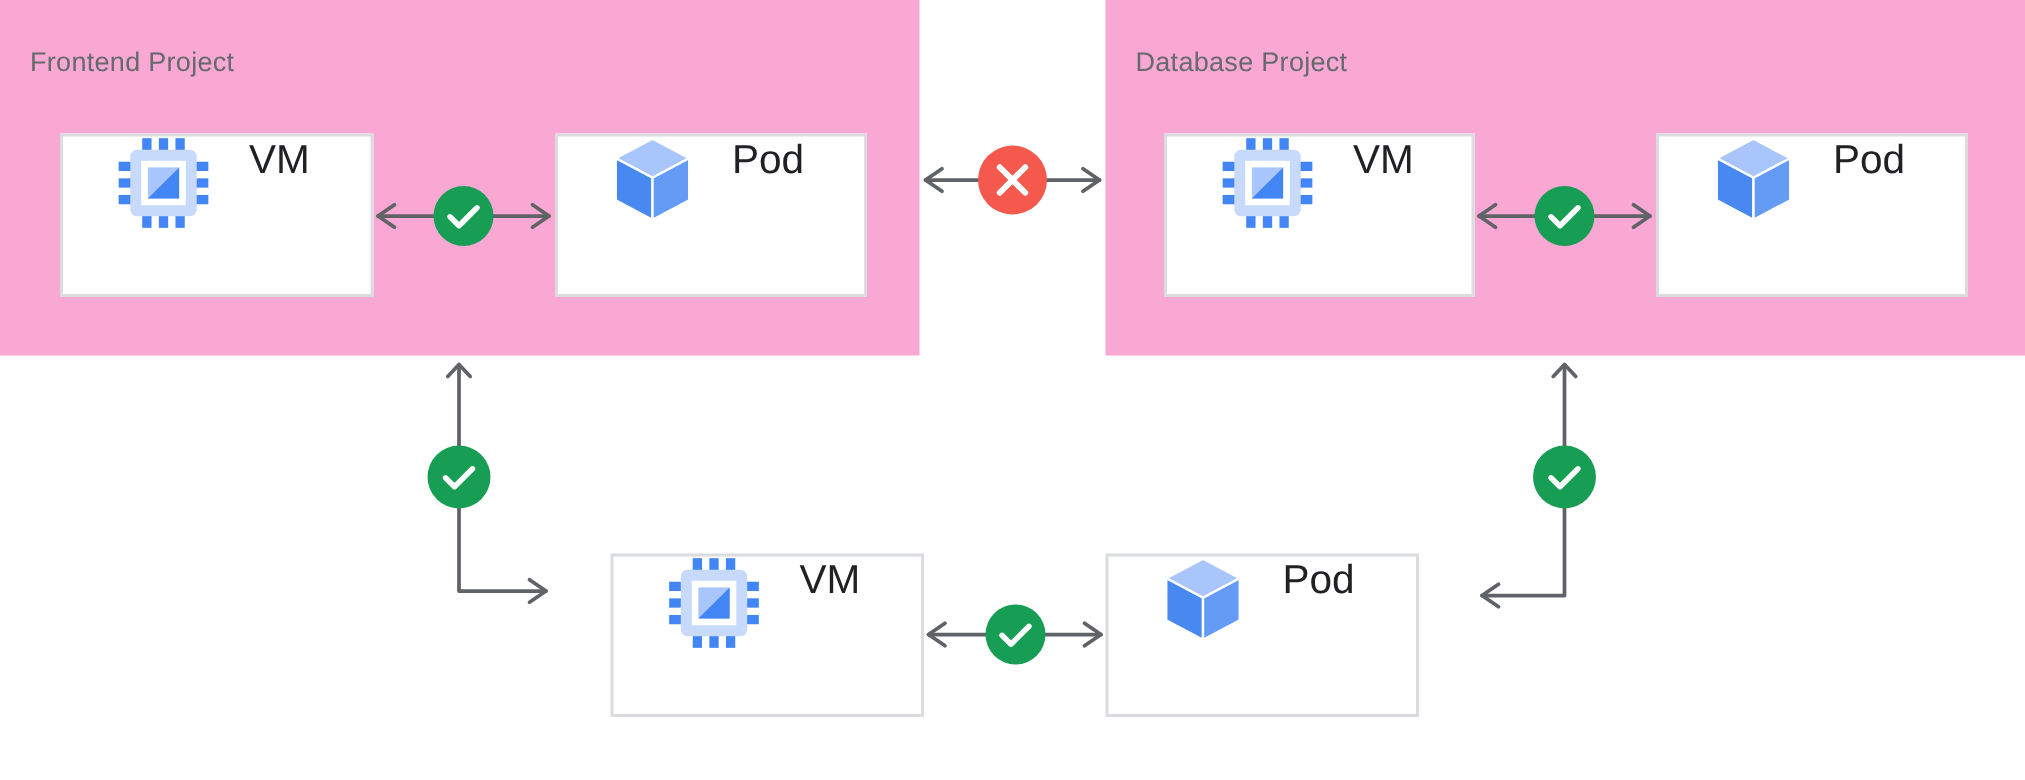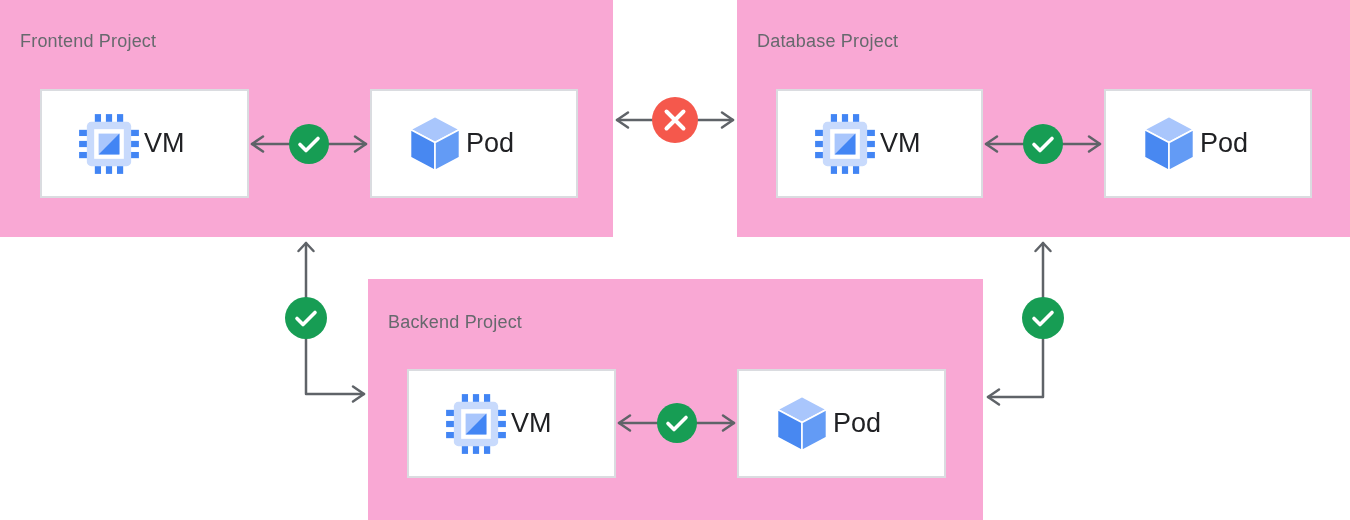--- a/index.html
+++ b/index.html
@@ -23,24 +23,24 @@
     color: #66696D;
     letter-spacing: 0.2px;
     white-space: nowrap;
   }
   .card {
     position: absolute;
     background: #ffffff;
     border: 2px solid #DADCE0;
     box-sizing: border-box;
     display: flex;
-    align-items: center;
+    align-items: flex-start;
     justify-content: flex-start;
     padding-left: 36px;
-    gap: 4px;
+    gap: 26px;
   }
   .card-label {
     font-size: 27px;
     color: #202124;
   }
   .icon-wrap { display: flex; align-items: center; justify-content: center; }
   svg.overlay {
     position: absolute;
     left: 0; top: 0;
     width: 1350px; height: 520px;
@@ -53,23 +53,20 @@
 <div class="stage">
 
   <div class="panel" style="left:0; top:0; width:613px; height:237px;">
     <div class="panel-title">Frontend Project</div>
   </div>
 
   <div class="panel" style="left:737px; top:0; width:613px; height:237px;padding-left:34px;">
     <div class="panel-title">Database Project</div>
   </div>
 
-  <div class="panel" style="left:368px; top:279px; width:615px; height:241px;">
-    <div class="panel-title" style="top:33px;">Backend Project</div>
-  </div>
 
   <div class="card" style="left:40px; top:89px; width:209px; height:109px;">
     <span class="icon-wrap">
       <svg width="62" height="62" viewBox="0 0 28 28">
         <g fill="#4285F4">
           <rect x="7.6" y="0.5" width="2.8" height="4.5"></rect>
             <rect x="12.6" y="0.5" width="2.8" height="4.5"></rect>
             <rect x="17.6" y="0.5" width="2.8" height="4.5"></rect>
           <rect x="7.6" y="23" width="2.8" height="4.5"></rect>
             <rect x="12.6" y="23" width="2.8" height="4.5"></rect>

